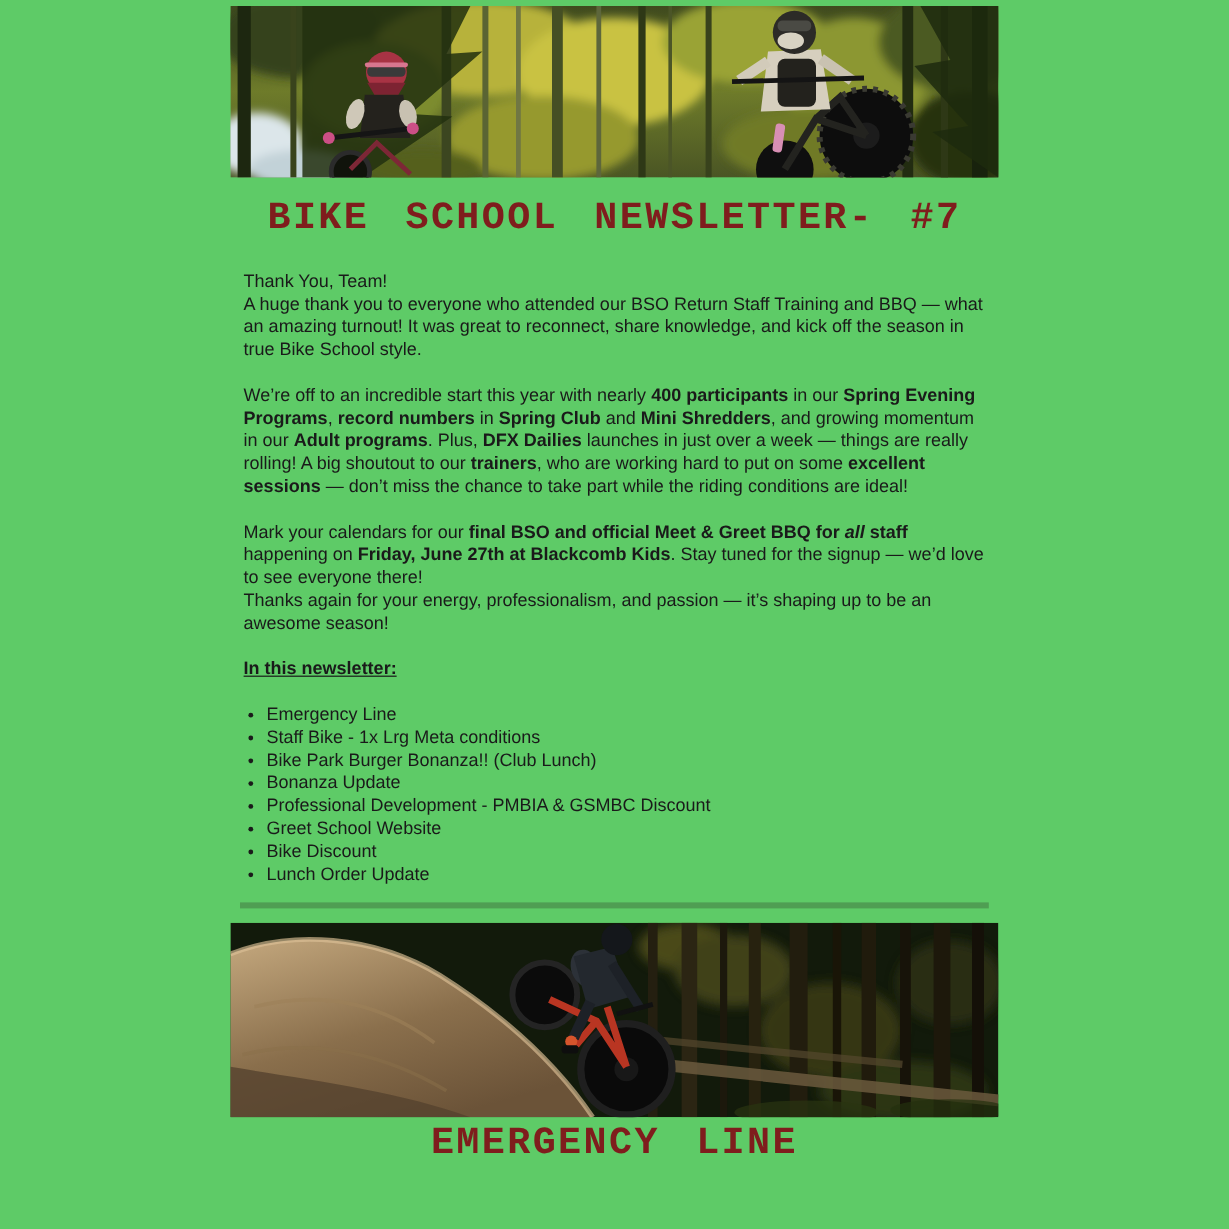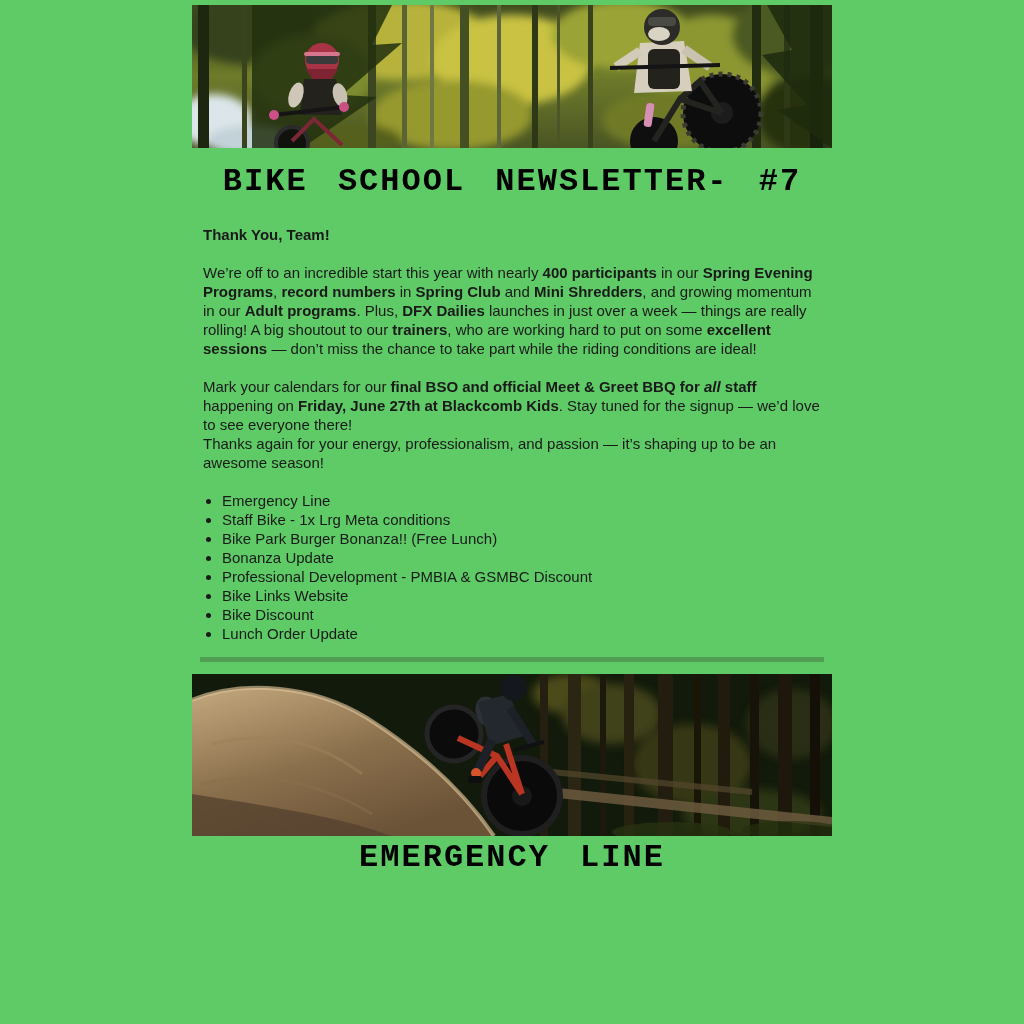--- a/index.html
+++ b/index.html
@@ -16,21 +16,21 @@
   h1.newsletter-title, h2.emergency-title {
     font-family: "Liberation Mono", monospace;
     font-weight: 700;
     font-size: 32px;
     line-height: 40px;
     letter-spacing: 2px;
     word-spacing: 9px;
     text-align: center;
     margin: 14px 0 0 0;
     white-space: nowrap;
-    color: #000000;
+    color: #7f1d1d;
   }
   h2.emergency-title { margin-top: 2px; }
   .body-text {
     padding: 0 11px;
     font-size: 15px;
     line-height: 19px;
   }
   .body-text p { margin: 19px 0 0 0; }
   .body-text p.first-block { margin-top: 23px; }
   p.toc-heading {
@@ -128,31 +128,32 @@
       <circle cx="470" cy="22" r="18" fill="#2c2b27"></circle>
       <ellipse cx="467" cy="29" rx="11" ry="7" fill="#d9d3c3"></ellipse>
       <rect x="456" y="12" width="28" height="9" rx="4" fill="#4a4a44"></rect>
     </g>
   </svg>
 
   <h1 class="newsletter-title">BIKE SCHOOL NEWSLETTER- #7</h1>
 
   <div class="body-text">
     <div id="blocks">
-        <p class="first-block"><span style="font-weight: 700;">Thank You, Team!</span><br></p>
+        <p class="first-block"><span style="font-weight: 400;">Thank You, Team!</span><br><span>A huge thank you to everyone who attended our BSO Return Staff Training and BBQ — what an amazing turnout! It was great to reconnect, share knowledge, and kick off the season in true Bike School style.</span></p>
         <p><span>We’re off to an incredible start this year with nearly </span><span style="font-weight: 700;">400 participants</span><span> in our </span><span style="font-weight: 700;">Spring Evening Programs</span><span>, </span><span style="font-weight: 700;">record numbers</span><span> in </span><span style="font-weight: 700;">Spring Club</span><span> and </span><span style="font-weight: 700;">Mini Shredders</span><span>, and growing momentum in our </span><span style="font-weight: 700;">Adult programs</span><span>. Plus, </span><span style="font-weight: 700;">DFX Dailies</span><span> launches in just over a week — things are really rolling! A big shoutout to our </span><span style="font-weight: 700;">trainers</span><span>, who are working hard to put on some </span><span style="font-weight: 700;">excellent sessions</span><span> — don’t miss the chance to take part while the riding conditions are ideal!</span></p>
         <p><span>Mark your calendars for our </span><span style="font-weight: 700;">final BSO and official Meet &amp; Greet BBQ for </span><span style="font-weight: 700; font-style: italic;">all</span><span style="font-weight: 700;"> staff</span><span> happening on </span><span style="font-weight: 700;">Friday, June 27th at Blackcomb Kids</span><span>. Stay tuned for the signup — we’d love to see everyone there!</span><br><span>Thanks again for your energy, professionalism, and passion — it’s shaping up to be an awesome season!</span></p>
       </div>
+    <p class="toc-heading">In this newsletter:</p>
     <ul class="toc" id="toc-list">
         <li>Emergency Line</li>
         <li>Staff Bike - 1x Lrg Meta conditions</li>
-        <li>Bike Park Burger Bonanza!! (Free Lunch)</li>
+        <li>Bike Park Burger Bonanza!! (Club Lunch)</li>
         <li>Bonanza Update</li>
         <li>Professional Development - PMBIA &amp; GSMBC Discount</li>
-        <li>Bike Links Website</li>
+        <li>Greet School Website</li>
         <li>Bike Discount</li>
         <li>Lunch Order Update</li>
       </ul>
   </div>
 
   <hr class="divider">
 
   <svg class="hero hero-bottom" viewBox="0 0 640 162" role="img">
     <defs>
       <filter id="blur2" x="-20%" y="-20%" width="140%" height="140%">

